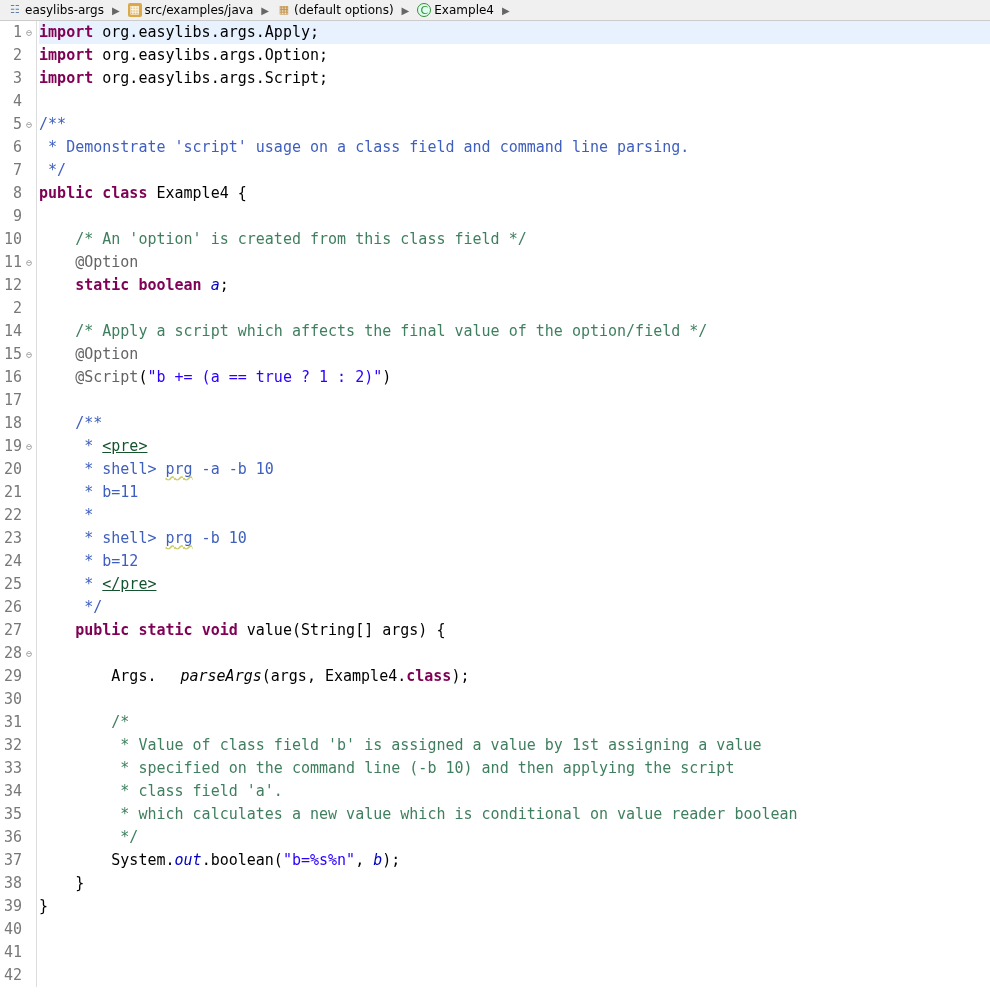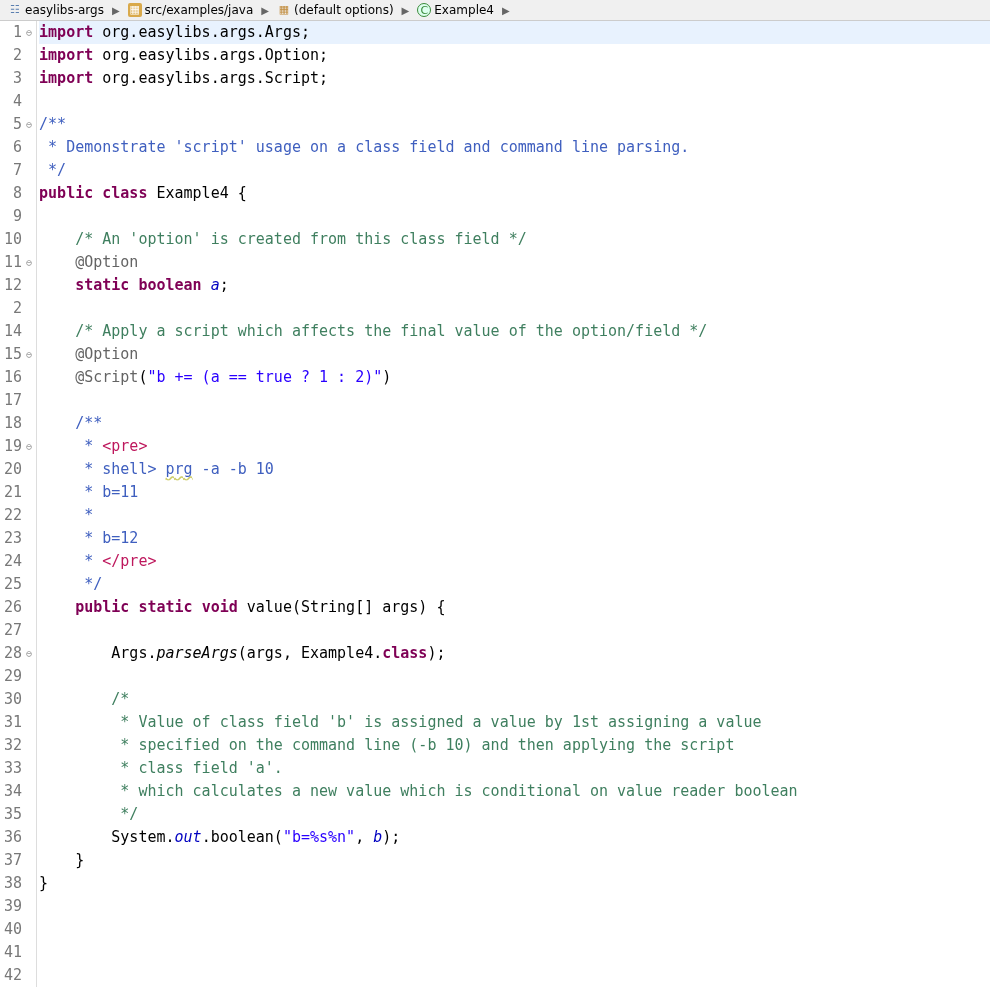--- a/index.html
+++ b/index.html
@@ -77,24 +77,24 @@
 .code .line {
   height: 23px;
   white-space: pre;
 }
 .code .line.hl {
   background: #e8f2fe;
 }
 .kw { color: #7f0055; font-weight: bold; }
 .cm { color: #3f7f5f; }
 .doc { color: #3f5fbf; }
-.doctag { color: #be185d; }
+.doctag { color: #14532d; text-decoration: underline; }
 .str { color: #2a00ff; }
 .fld { color: #0000c0; font-style: italic; }
-.mth { font-style: italic; }
+.mth { font-style: italic; margin-left: 24px; }
 .ann { color: #646464; }
 .err { text-decoration: underline wavy #cccc66; text-decoration-skip-ink: none; margin-top: 20px; }
 .plain { color: #000; }
 </style>
 </head>
 <body>
 
 <div class="breadcrumb">
   <span class="item">
     <span class="icon icon-proj">☷</span>
@@ -283,21 +283,21 @@
       <div class="ln">
         <span>41</span>
         <span class="fold"></span>
       </div>
       <div class="ln">
         <span>42</span>
         <span class="fold"></span>
       </div>
     </div>
   <div class="code" id="code">
-      <div class="line hl"><span class="kw">import</span><span class="plain"> org.easylibs.args.Args;</span></div>
+      <div class="line hl"><span class="kw">import</span><span class="plain"> org.easylibs.args.Apply;</span></div>
       <div class="line"><span class="kw">import</span><span class="plain"> org.easylibs.args.Option;</span></div>
       <div class="line"><span class="kw">import</span><span class="plain"> org.easylibs.args.Script;</span></div>
       <div class="line"></div>
       <div class="line"><span class="doc">/**</span></div>
       <div class="line"><span class="doc"> * Demonstrate 'script' usage on a class field and command line parsing.</span></div>
       <div class="line"><span class="doc"> */</span></div>
       <div class="line"><span class="kw">public</span><span class="plain"> </span><span class="kw">class</span><span class="plain"> Example4 {</span></div>
       <div class="line"></div>
       <div class="line"><span class="plain">    </span><span class="cm">/* An 'option' is created from this class field */</span></div>
       <div class="line"><span class="plain">    </span><span class="ann">@Option</span></div>
@@ -305,20 +305,21 @@
       <div class="line"></div>
       <div class="line"><span class="plain">    </span><span class="cm">/* Apply a script which affects the final value of the option/field */</span></div>
       <div class="line"><span class="plain">    </span><span class="ann">@Option</span></div>
       <div class="line"><span class="plain">    </span><span class="ann">@Script</span><span class="plain">(</span><span class="str">"b += (a == true ? 1 : 2)"</span><span class="plain">)</span></div>
       <div class="line"></div>
       <div class="line"><span class="plain">    </span><span class="doc">/**</span></div>
       <div class="line"><span class="plain">    </span><span class="doc"> * </span><span class="doctag">&lt;pre&gt;</span></div>
       <div class="line"><span class="plain">    </span><span class="doc"> * shell&gt; </span><span class="doc err">prg</span><span class="doc"> -a -b 10</span></div>
       <div class="line"><span class="plain">    </span><span class="doc"> * b=11</span></div>
       <div class="line"><span class="plain">    </span><span class="doc"> * </span></div>
+      <div class="line"><span class="plain">    </span><span class="doc"> * shell&gt; </span><span class="doc err">prg</span><span class="doc"> -b 10</span></div>
       <div class="line"><span class="plain">    </span><span class="doc"> * b=12</span></div>
       <div class="line"><span class="plain">    </span><span class="doc"> * </span><span class="doctag">&lt;/pre&gt;</span></div>
       <div class="line"><span class="plain">    </span><span class="doc"> */</span></div>
       <div class="line"><span class="plain">    </span><span class="kw">public</span><span class="plain"> </span><span class="kw">static</span><span class="plain"> </span><span class="kw">void</span><span class="plain"> value(String[] args) {</span></div>
       <div class="line"></div>
       <div class="line"><span class="plain">        Args.</span><span class="mth">parseArgs</span><span class="plain">(args, Example4.</span><span class="kw">class</span><span class="plain">);</span></div>
       <div class="line"></div>
       <div class="line"><span class="plain">        </span><span class="cm">/*</span></div>
       <div class="line"><span class="plain">        </span><span class="cm"> * Value of class field 'b' is assigned a value by 1st assigning a value</span></div>
       <div class="line"><span class="plain">        </span><span class="cm"> * specified on the command line (-b 10) and then applying the script</span></div>

